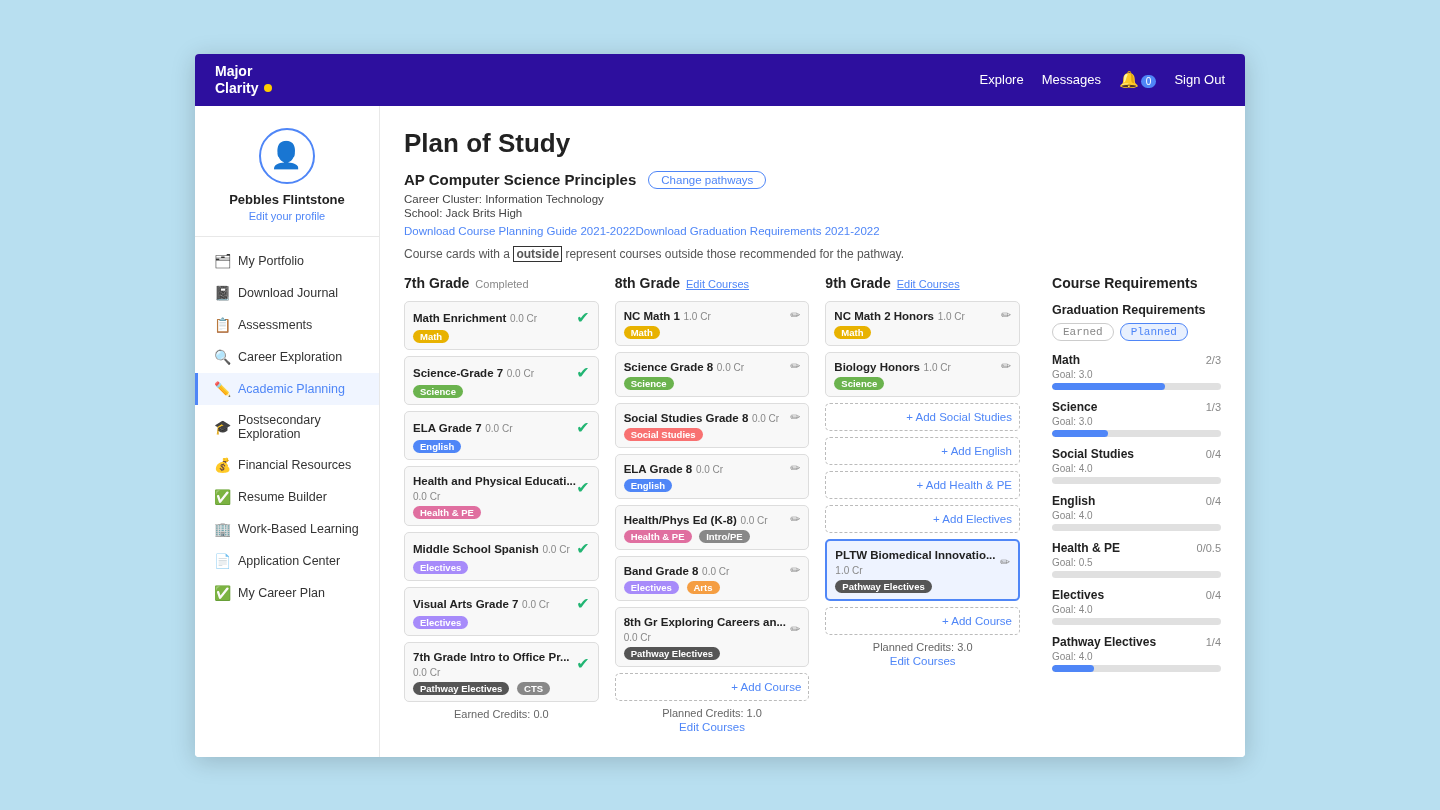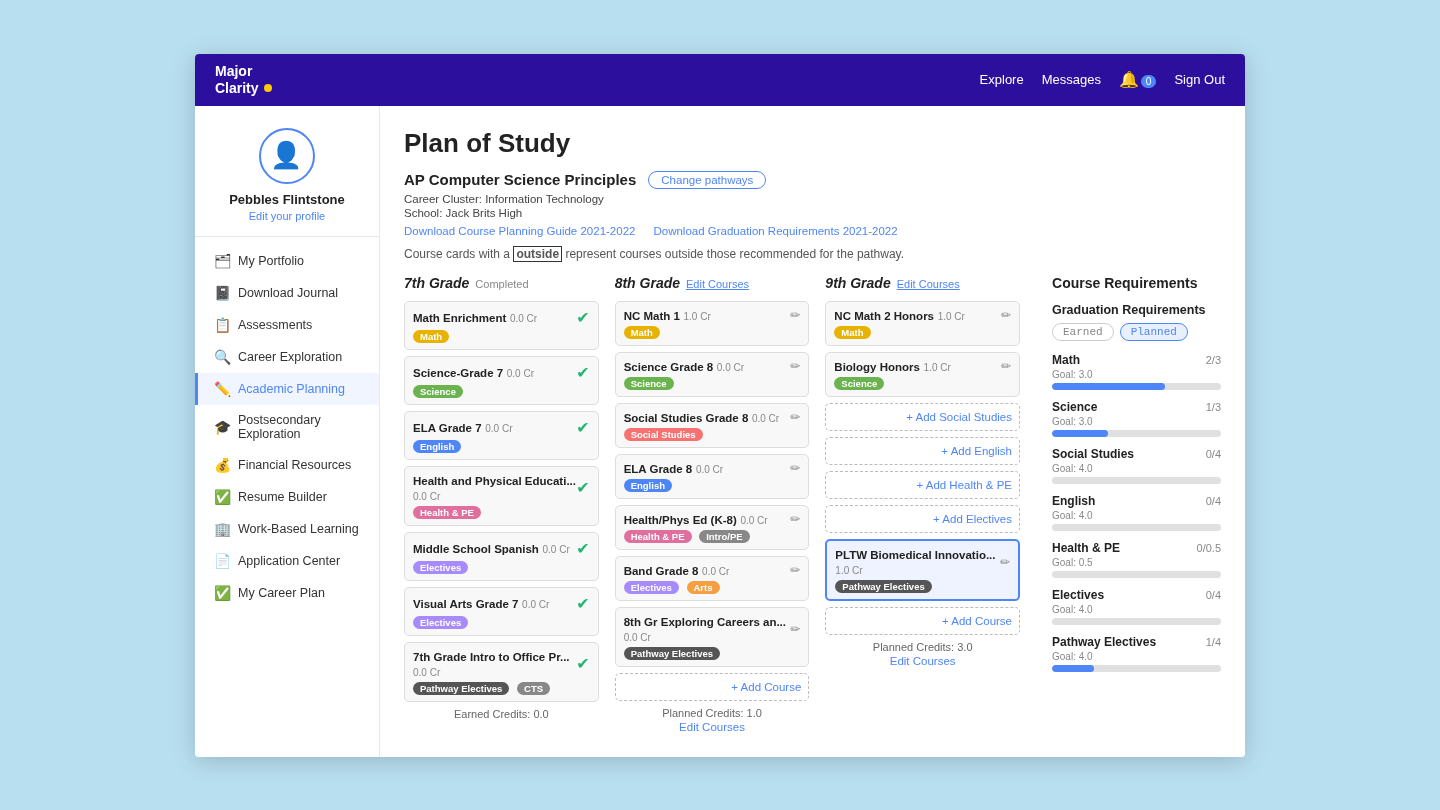--- a/index.html
+++ b/index.html
@@ -169,21 +169,20 @@
       font-size: 11.5px;
       cursor: pointer;
     }
     .meta-row {
       font-size: 11.5px;
       color: #444;
       margin-bottom: 2px;
     }
     .links-row {
       display: flex;
-      gap: 18px;
       margin: 6px 0 10px;
     }
     .blue-link {
       color: #4f86f7;
       font-size: 11.5px;
       cursor: pointer;
       text-decoration: none;
     }
     .border-note {
       font-size: 12px;
@@ -204,21 +203,20 @@
     .grade-header {
       display: flex;
       align-items: baseline;
       gap: 6px;
       margin-bottom: 10px;
     }
     .grade-title {
       font-size: 14px;
       font-weight: 700;
       color: #222;
-      font-style: italic;
     }
     .grade-status {
       font-size: 11px;
       color: #888;
     }
     .grade-edit-link {
       font-size: 11px;
       color: #4f86f7;
       cursor: pointer;
     }

